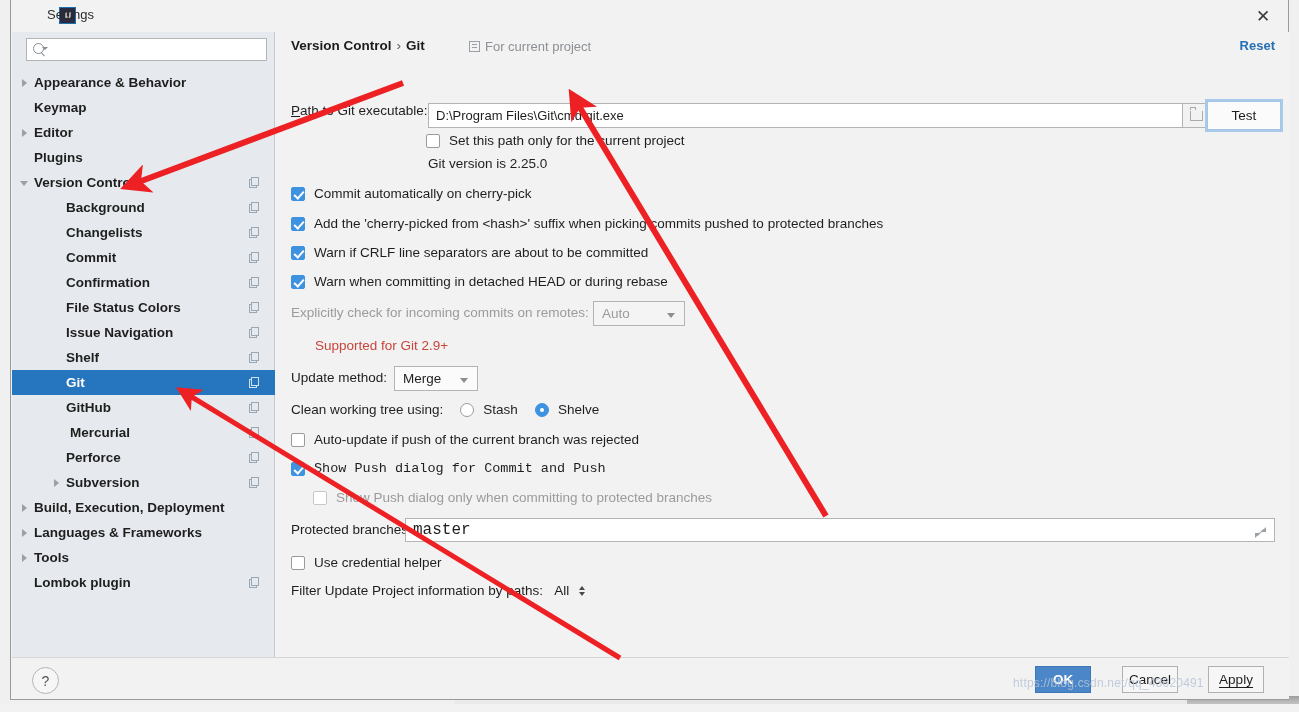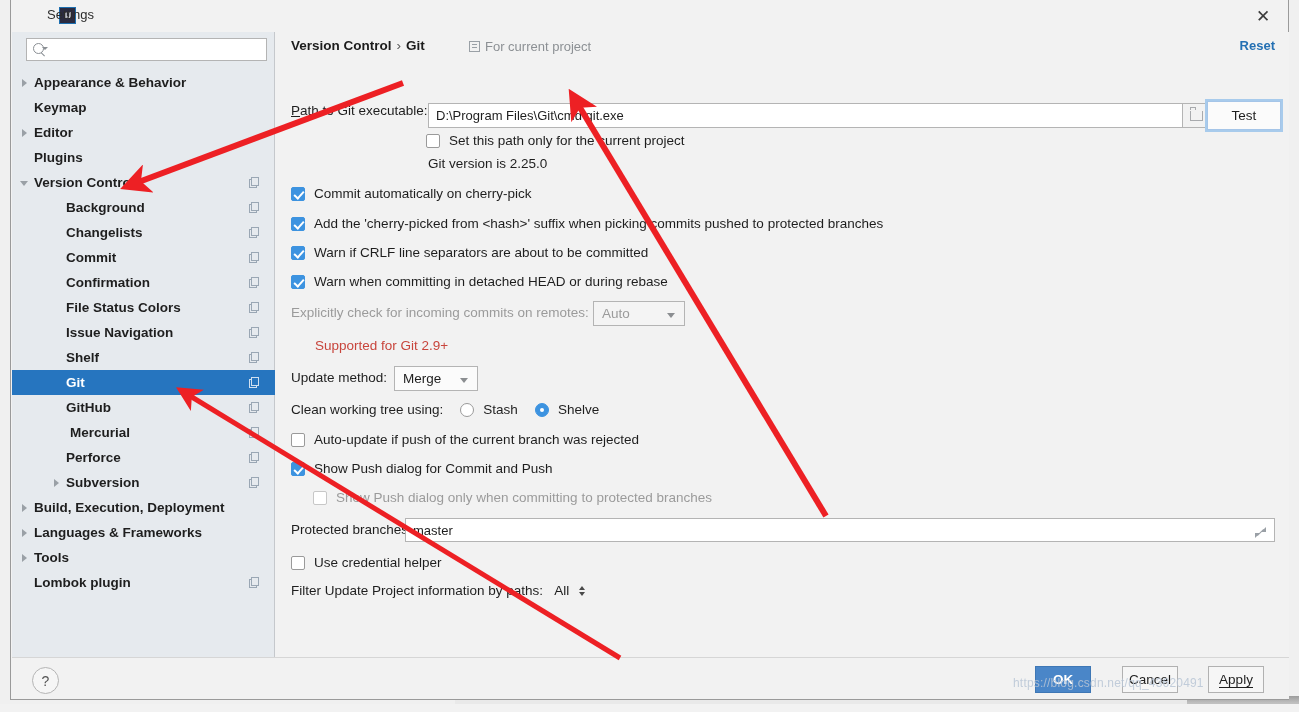--- a/index.html
+++ b/index.html
@@ -367,35 +367,35 @@
       <span class="lbl">Stash</span>
       <span class="rb on" style="margin-left:8px;"></span>
       <span class="lbl">Shelve</span>
     </div>
 
     <div class="row" style="left:16px;top:400px;gap:9px;">
       <span class="cb"></span>
       <span class="lbl">Auto-update if push of the current branch was rejected</span>
     </div>
 
-    <div class="row" style="left:16px;top:429px;gap:9px;">
+    <div class="row" style="left:16px;top:429px;gap:9px;font-family:Liberation Mono, monospace;">
       <span class="cb on"></span>
       <span class="lbl">Show Push dialog for Commit and Push</span>
     </div>
 
     <div class="row" style="left:38px;top:458px;gap:9px;">
       <span class="cb dis"></span>
       <span class="lbl dim">Show Push dialog only when committing to protected branches</span>
     </div>
 
     <div class="row" style="left:16px;top:490px;">
       <span class="lbl">Protected branches:</span>
     </div>
     <div class="textfield" style="position:absolute;left:130px;top:486px;width:870px;height:24px;
-         font-family:Liberation Sans, sans-serif;font-size:13px;">
+         font-family:Liberation Mono, monospace;font-size:16px;">
       <span>master</span>
       <span class="expander">
           <span class="exp-line"></span>
         </span>
     </div>
 
     <div class="row" style="left:16px;top:523px;gap:9px;">
       <span class="cb"></span>
       <span class="lbl">Use credential helper</span>
     </div>

